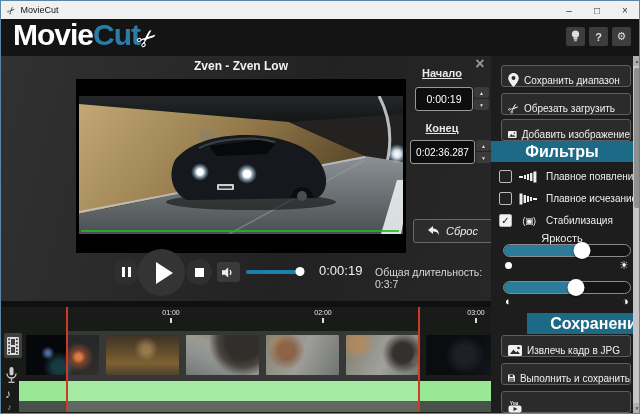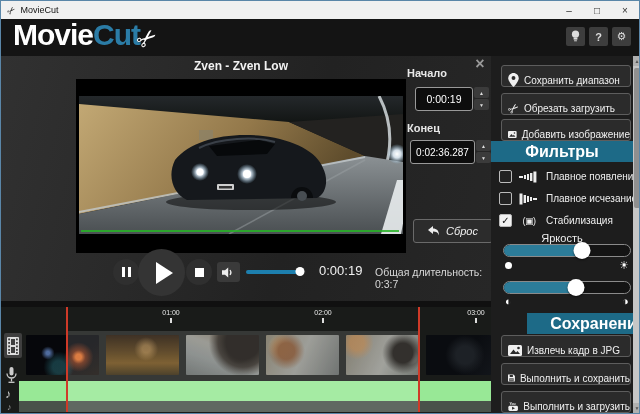--- a/index.html
+++ b/index.html
@@ -32,21 +32,21 @@
   .play-btn i{display:block;width:0;height:0;border-left:17px solid #fff;border-top:11px solid transparent;border-bottom:11px solid transparent;margin-left:6px;}
   .stop-btn{left:185px;top:258px;width:26px;height:26px;}
   .stop-btn i{display:block;width:9px;height:9px;background:#fff;}
   .speaker-btn{position:absolute;left:216px;top:261px;width:23px;height:20px;background:#3a3a3a;border-radius:3px;display:flex;align-items:center;justify-content:center;}
   .vol-track{position:absolute;left:245px;top:269px;width:60px;height:4px;background:#2a2a2a;border-radius:2px;}
   .vol-fill{position:absolute;left:0;top:0;height:4px;background:#1d7fae;border-radius:2px;}
   .vol-thumb{position:absolute;top:-3px;width:9px;height:9px;background:#fff;border-radius:50%;transform:translateX(-50%);}
   .time-display{position:absolute;left:318px;top:262px;font-size:13px;color:#f0f0f0;}
   .duration-display{position:absolute;left:374px;top:265px;width:116px;font-size:10.5px;color:#d8d8d8;}
   
-  .trim-label{position:absolute;width:70px;color:#e8e8e8;font-size:11px;font-weight:bold;}
+  .trim-label{position:absolute;width:70px;text-align:center;color:#e8e8e8;font-size:11px;font-weight:bold;text-decoration:underline;}
   .t-start{left:406px;top:66px;}.t-end{left:406px;top:121px;}
   .time-input{position:absolute;height:22px;background:#0d0d0d;border:1px solid #999;border-radius:3px;color:#fff;text-align:center;font-size:10.5px;font-family:"Liberation Sans",sans-serif;padding:0;}
   .in-start{left:414px;top:86px;width:56px;}
   .in-end{left:409px;top:139px;width:63px;font-size:10px;}
   .spinner{position:absolute;width:15px;display:flex;flex-direction:column;gap:1px;}
   .sp-start{left:473px;top:86px;}.sp-end{left:475px;top:139px;}
   .spinner span{height:11px;background:#3b3b3b;border-radius:2px;color:#ddd;font-size:5px;display:flex;align-items:center;justify-content:center;}
   .reset-btn{position:absolute;left:412px;top:218px;width:78px;height:22px;background:#2c2c2c;border:1px solid #6a6a6a;border-radius:3px;color:#eee;font-size:11px;display:flex;align-items:center;justify-content:center;gap:6px;font-style:italic;}
   
   .right-panel{position:absolute;left:490px;top:55px;width:150px;height:357px;background:#1d1d1d;}
@@ -325,21 +325,20 @@
           <rect x="3.4" y="9.1" width="5.2" height="0.9" fill="#f0f0f0"></rect>
         </svg>
       <span>Выполнить и сохранить</span>
     </div>
     <div class="rp-btn" style="top:335px;">
       <svg width="14" height="13" viewBox="0 0 14 13">
           <text x="2" y="4.6" font-size="4.6" fill="#f0f0f0" font-family="sans-serif" font-weight="bold">You</text>
           <rect x="0.5" y="5.5" width="13" height="7" rx="2" fill="#f0f0f0"></rect>
           <polygon points="5.5,7 9.5,9 5.5,11" fill="#2b2b2b"></polygon>
         </svg>
-      <span>Выполнить и загрузить</span>
     </div>
   </div>
 
   <div class="scrollbar">
     <span class="sb-arrow sb-up">▲</span>
     <div class="sb-thumb"></div>
     <span class="sb-arrow sb-down">▼</span>
   </div>
 
   <div class="timeline">

